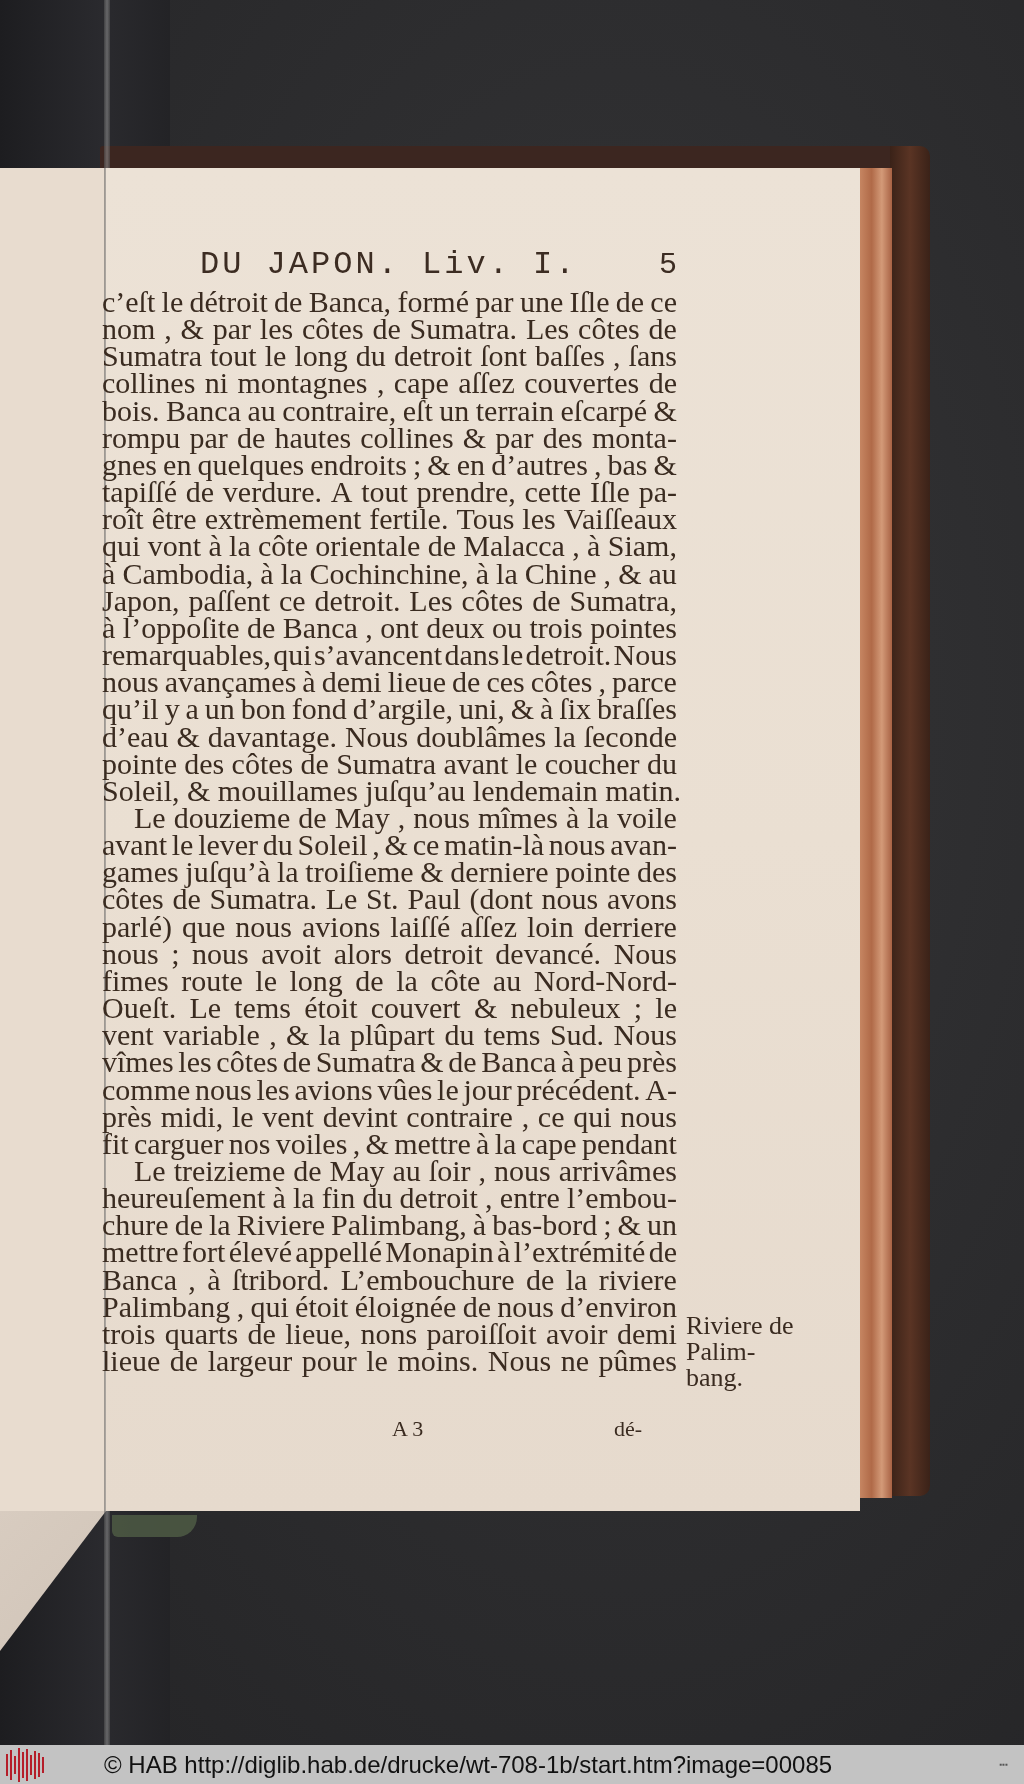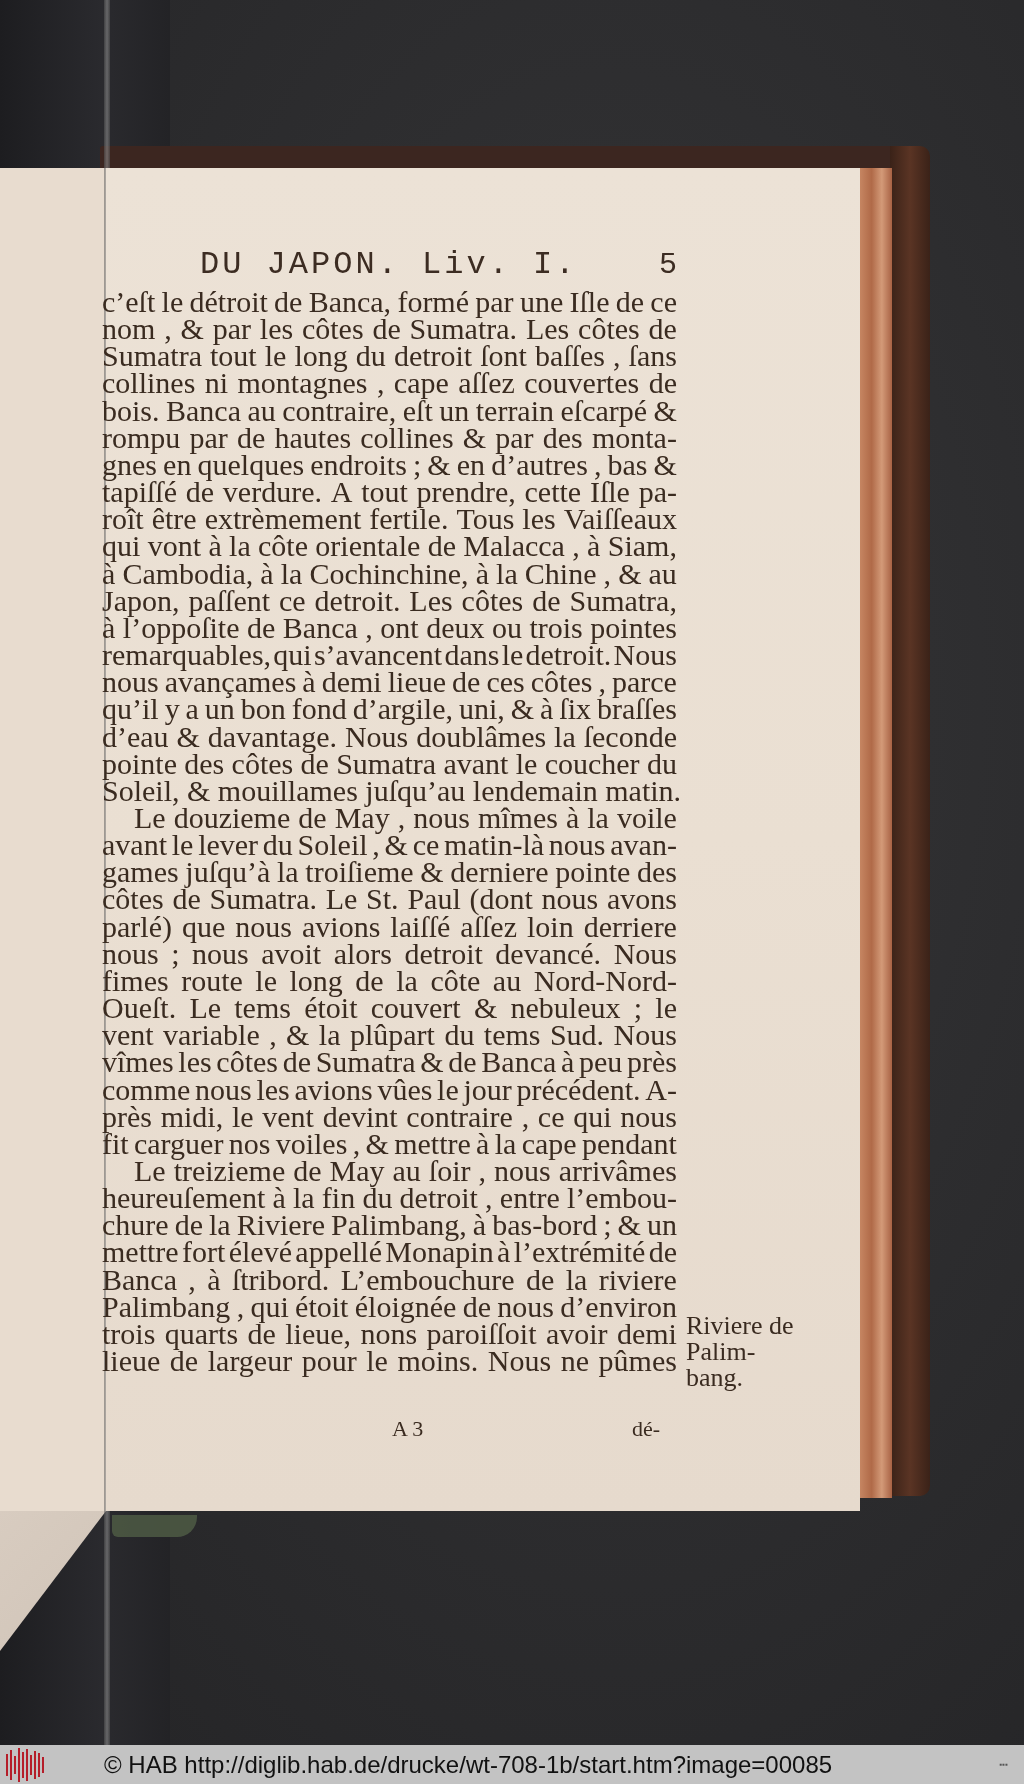--- a/index.html
+++ b/index.html
@@ -41,21 +41,21 @@
   .line { white-space:nowrap; display:flex; justify-content:space-between; }
   .line.last { justify-content:flex-start; }
   .line.indent { padding-left:32px; }
   .line span { white-space:pre; }
   .margin-note {
     position:absolute; left:686px; top:1313px; font-family:"Liberation Serif", serif;
     color:#3a2b20; font-size:26px; line-height:26px; white-space:pre;
   }
   .signature { position:absolute; left:392px; top:1416px; font-family:"Liberation Serif", serif;
     color:#3a2b20; font-size:22px; }
-  .catchword { position:absolute; left:632px; top:1416px; font-family:"Liberation Serif", serif;
+  .catchword { position:absolute; left:614px; top:1416px; font-family:"Liberation Serif", serif;
     color:#3a2b20; font-size:22px; }
   .lace { position:absolute; left:112px; top:1515px; width:85px; height:22px;
     background:#4e5a44; border-radius:0 0 20px 6px; opacity:.85; }
   .footer { position:absolute; left:0; top:1745px; width:1024px; height:39px; background:#c3c3c3;
     display:flex; align-items:center; }
   .logo { width:46px; height:34px; margin-left:6px; display:flex; align-items:center; gap:2px; }
   .logo i { display:block; width:2px; background:#b51e2a; }
   .footer-text { font-family:"Liberation Sans", sans-serif; font-size:24px; color:#111; margin-left:72px; }
   .footer-dots { position:absolute; right:16px; top:15px; font-family:"Liberation Sans",sans-serif; font-size:8px; color:#555; }
 </style>

